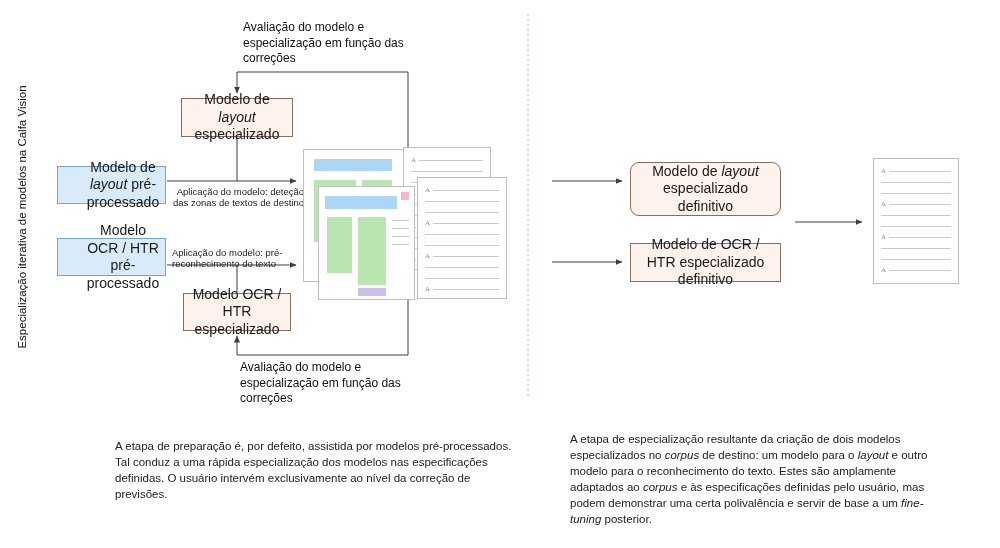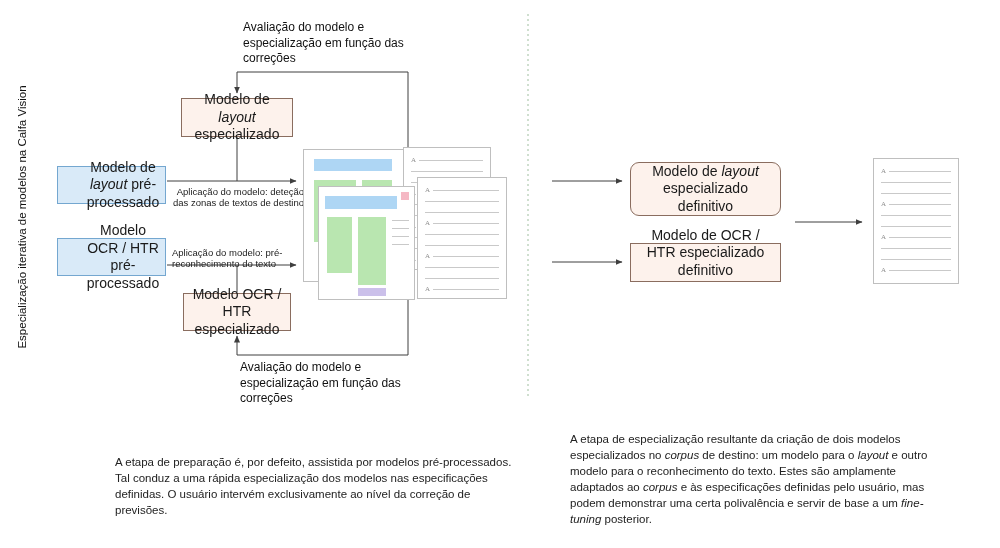--- a/index.html
+++ b/index.html
@@ -164,21 +164,21 @@
     </div>
     <div class="doc-row">
       <span class="glyph">A</span>
       <span class="rline"></span>
     </div>
   </div>
 
 <div class="box peach" style="left:630px; top:162px; width:151px; height:54px;border-radius:9px;">
   <span><span>Modelo de </span><em>layout</em><span> especializado definitivo</span></span>
 </div>
-<div class="box peach" style="left:630px; top:243px; width:151px; height:39px;align-items:flex-end;">
+<div class="box peach" style="left:630px; top:243px; width:151px; height:39px;">
   <span><span>Modelo de OCR / HTR especializado definitivo</span></span>
 </div>
 
 <div class="doc textdoc" style="left:873px; top:158px; width:86px; height:126px;">
     <div class="doc-row">
       <span class="glyph">A</span>
       <span class="rline"></span>
     </div>
     <div class="doc-row">
       <span class="rline"></span>
@@ -205,14 +205,14 @@
     </div>
     <div class="doc-row">
       <span class="rline"></span>
     </div>
     <div class="doc-row">
       <span class="glyph">A</span>
       <span class="rline"></span>
     </div>
   </div>
 
-<p class="caption" style="left:115px; top:454px; width:398px;">A etapa de preparação é, por defeito,  assistida por modelos pré-processados. Tal conduz a uma rápida especialização dos modelos nas especificações definidas. O usuário intervém exclusivamente ao nível da correção de previsões.</p>
+<p class="caption" style="left:115px; top:438px; width:398px;">A etapa de preparação é, por defeito,  assistida por modelos pré-processados. Tal conduz a uma rápida especialização dos modelos nas especificações definidas. O usuário intervém exclusivamente ao nível da correção de previsões.</p>
 <p class="caption" style="left:570px; top:431px; width:372px;"><span>A etapa de especialização resultante da criação de dois modelos especializados no </span><em>corpus</em><span> de destino: um modelo para o </span><em>layout</em><span> e outro modelo para o reconhecimento do texto. Estes são amplamente adaptados ao </span><em>corpus</em><span> e às especificações definidas pelo usuário, mas podem demonstrar uma certa polivalência e servir de base a um </span><em>fine-tuning</em><span> posterior.</span></p>
 
 </body></html>

